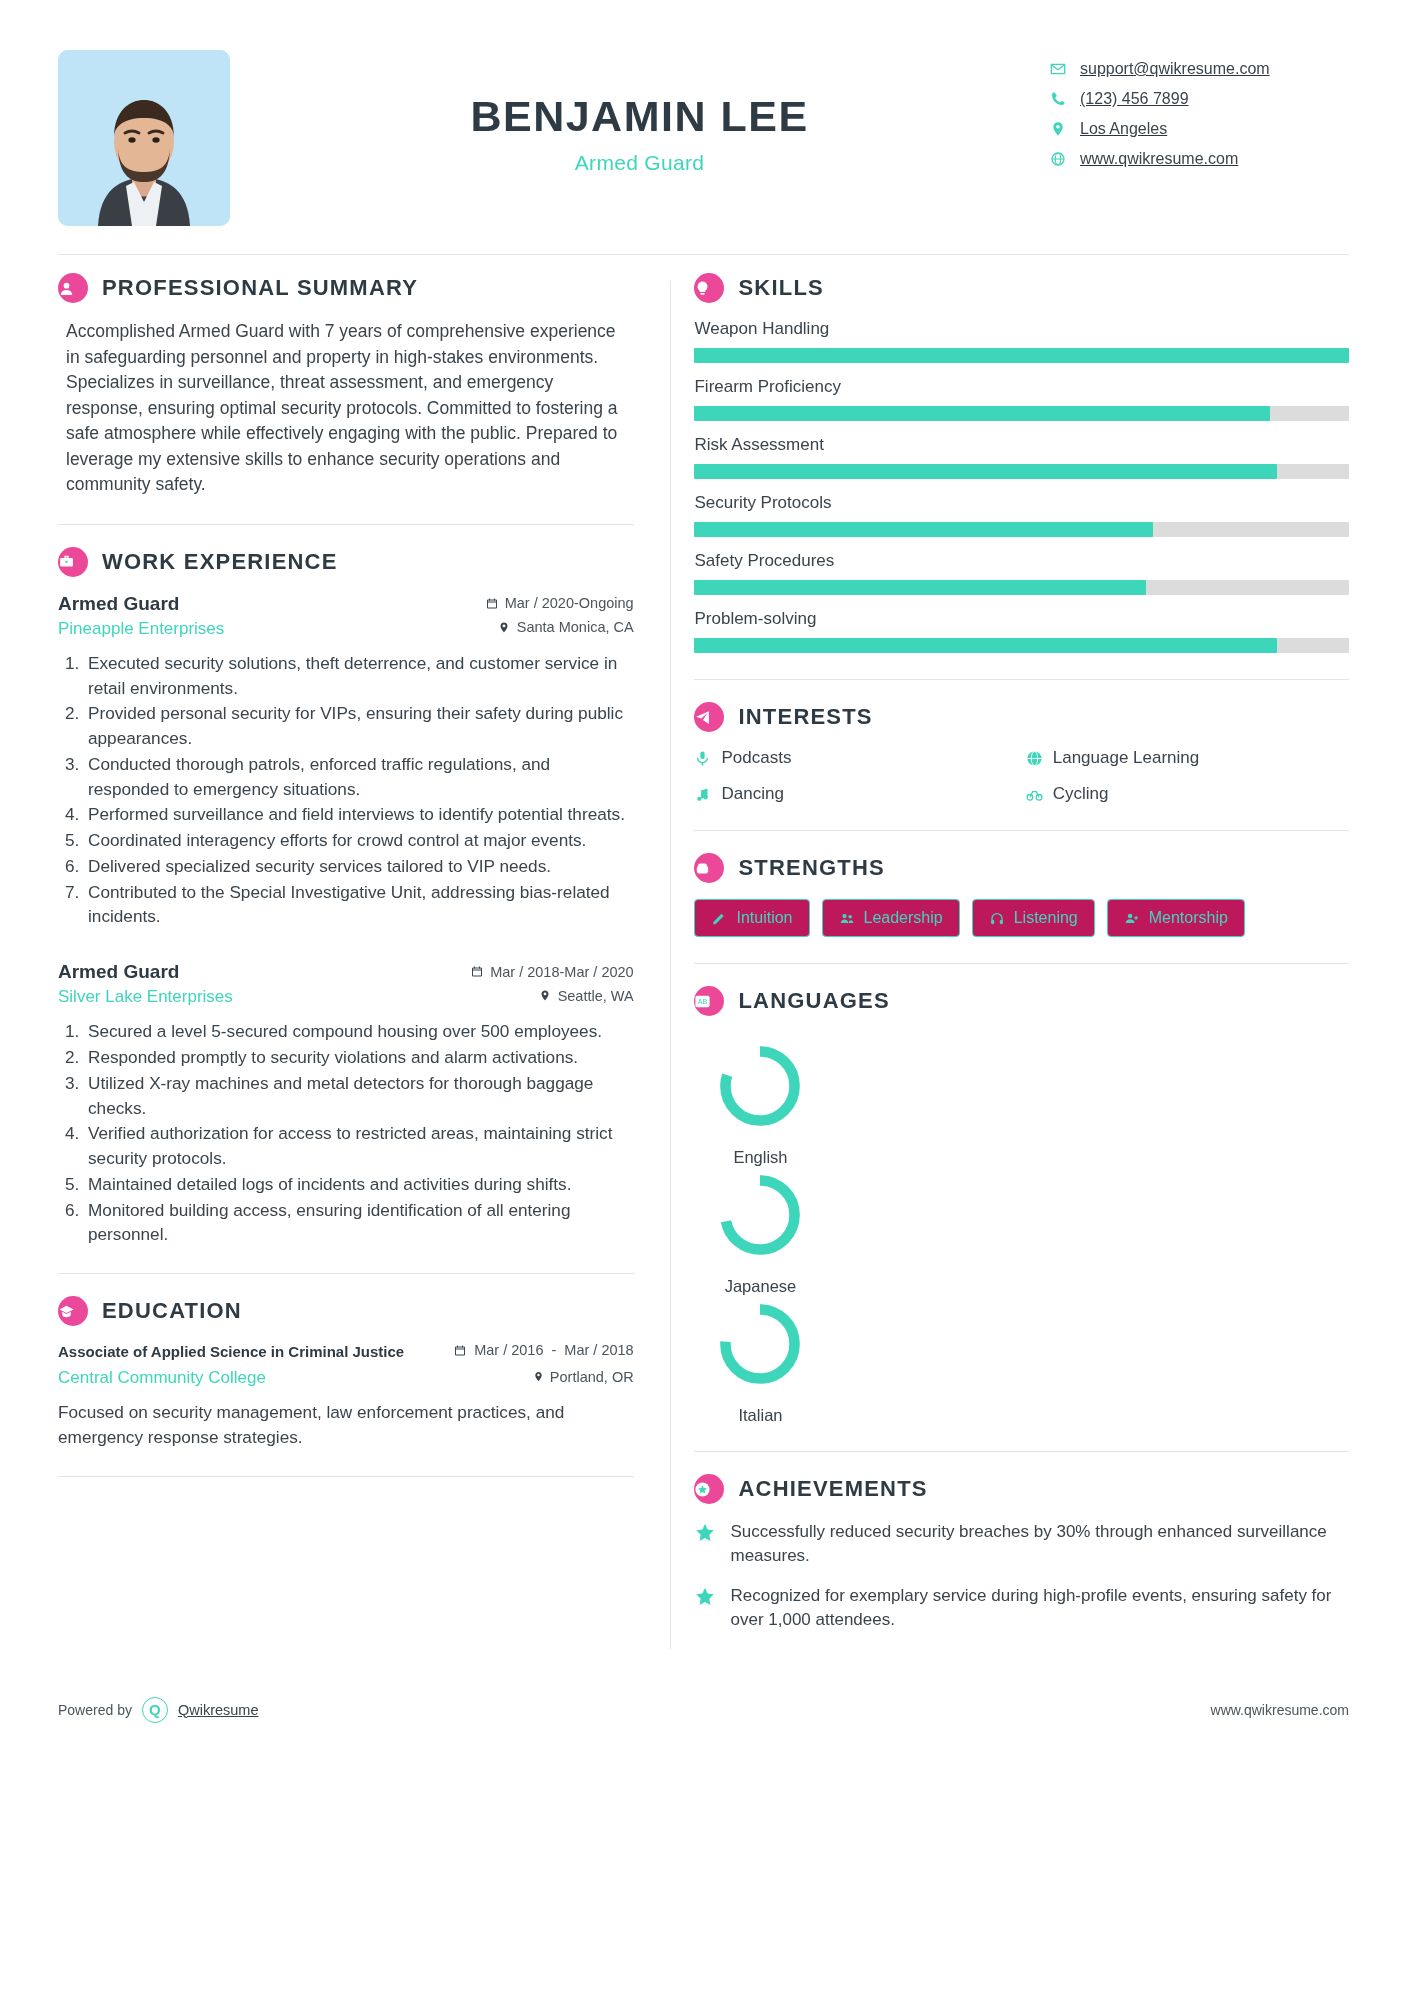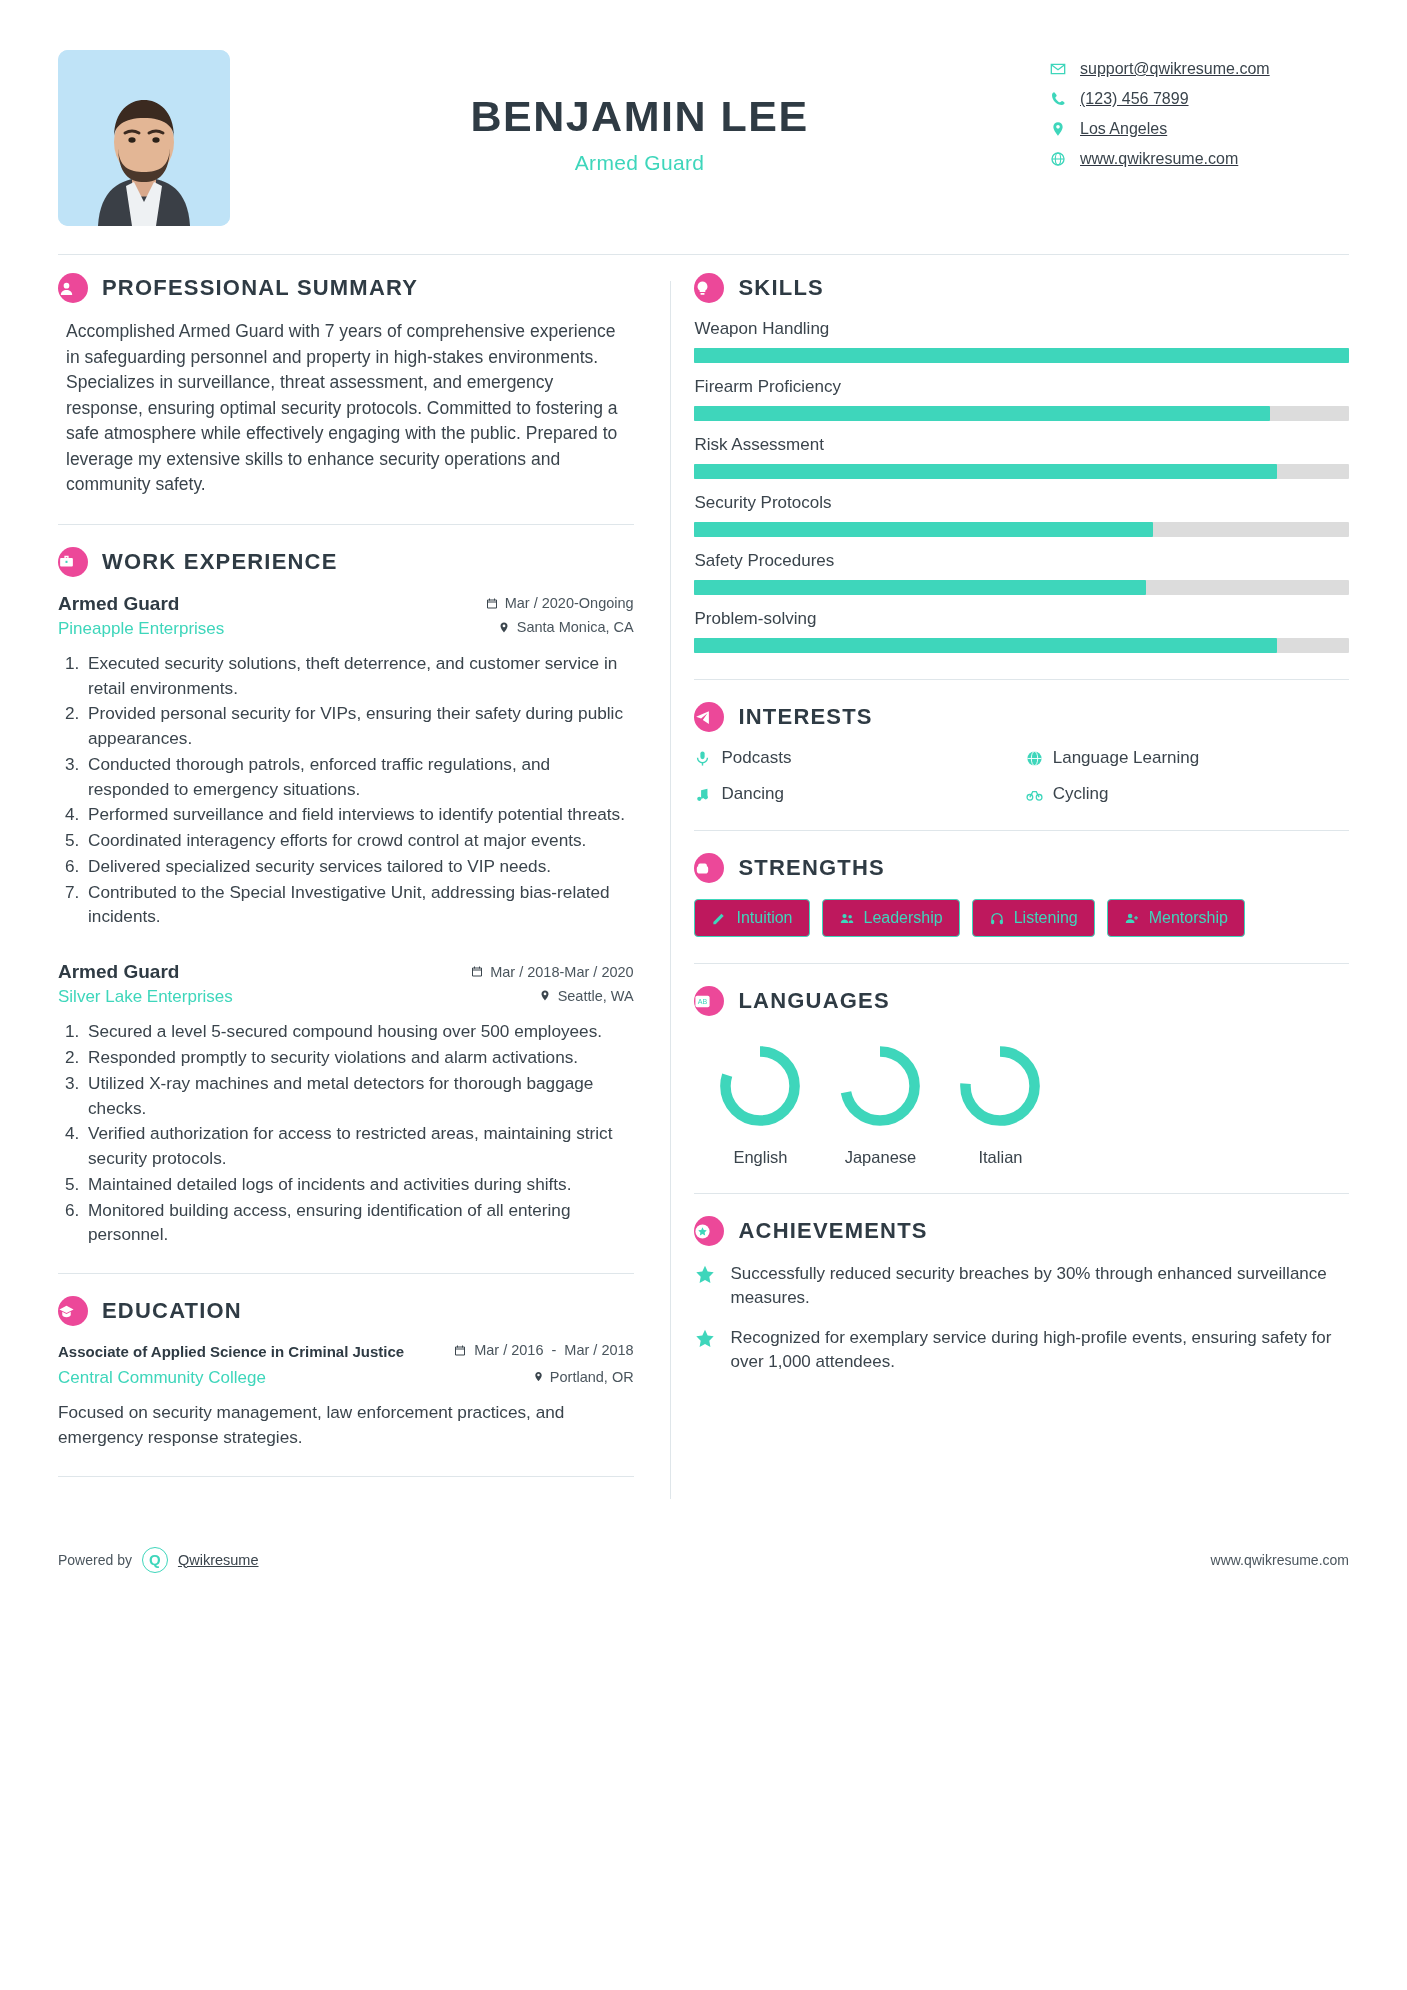--- a/index.html
+++ b/index.html
@@ -161,21 +161,21 @@
     display: inline-flex; align-items: center; gap: 9px;
     border: 1px solid #3ed6bb;
     color: #3ed6bb;
     font-size: 16px;
     padding: 9px 16px;
     border-radius: 4px;
     background: #be185d;
   }
   .chip svg { width: 16px; height: 15px; fill: #3ed6bb; }
   
-  .langs { display: flex; justify-content: flex-start; padding: 6px 6px 0 6px; }
+  .langs { display: flex; justify-content: center; padding: 6px 6px 0 6px; flex-direction: column; }
   .lang { text-align: center; width: 120px; }
   .lang-label { font-size: 16.5px; color: #3a444c; margin-top: 10px; }
   
   .ach { display: flex; gap: 14px; margin-bottom: 16px; align-items: flex-start; }
   .ach svg { width: 22px; height: 22px; fill: #3ed6bb; flex: 0 0 auto; margin-top: 2px;}
   .ach-text { font-size: 17px; line-height: 1.42; color: #3a444c; }
   
   .footer {
     display: flex;
     justify-content: space-between;

